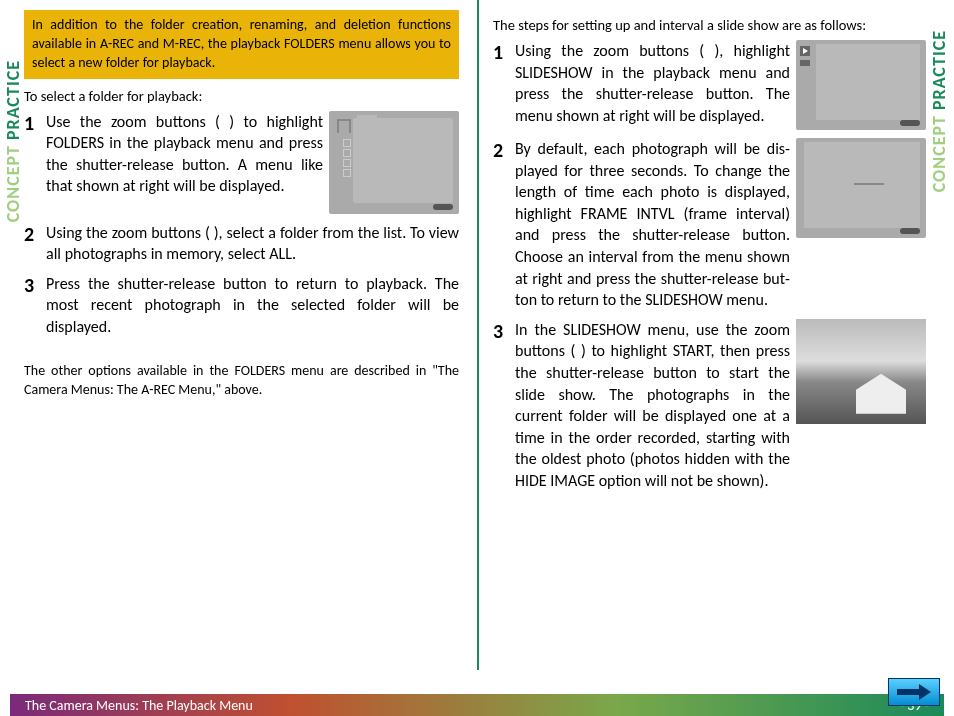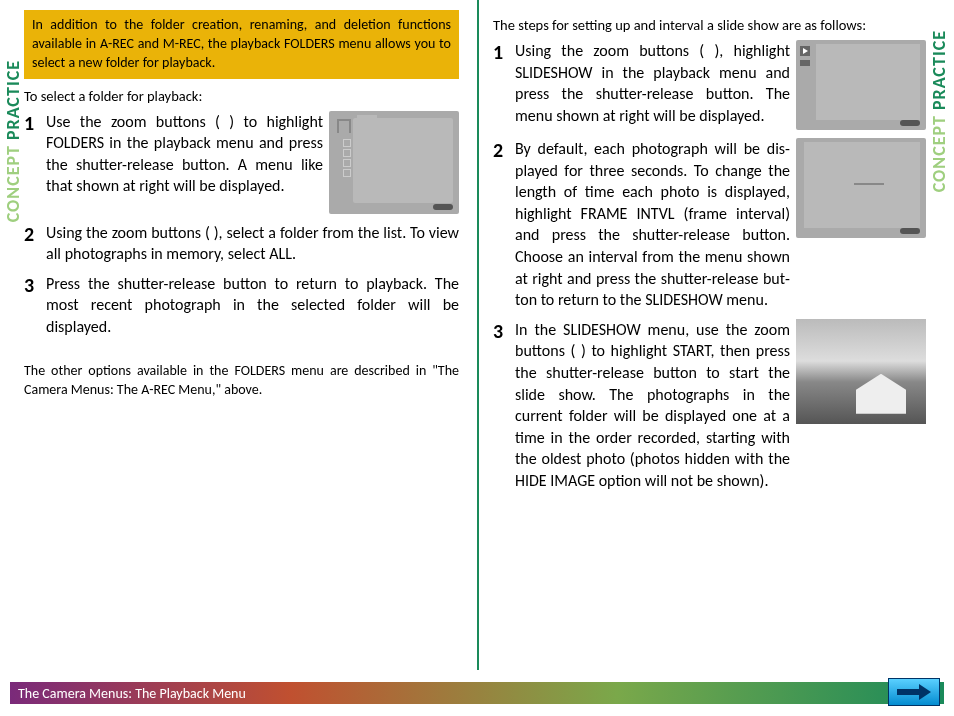--- a/index.html
+++ b/index.html
@@ -115,29 +115,29 @@
     clip-path: polygon(0 100%, 0 40%, 50% 0, 100% 40%, 100% 100%);
   }
   .para {
     font-size: 14px;
     line-height: 1.35;
     text-align: justify;
     margin: 24px 0;
   }
   .footer {
     position: absolute;
-    bottom: 12px;
+    bottom: 0;
     left: 10px;
     right: 10px;
     height: 22px;
     background: linear-gradient(to right, #7a2a7a 0%, #c05030 30%, #7aa84a 65%, #1a8a5a 100%);
     color: #fff;
     display: flex;
     align-items: center;
-    padding: 0 8px;
+    padding: 0 15px;
     font-size: 14px;
     box-sizing: border-box;
   }
   .footer .title { flex: 1; }
   .arrow-btn {
     position: absolute;
     bottom: 10px;
     right: 14px;
     width: 50px;
     height: 26px;

